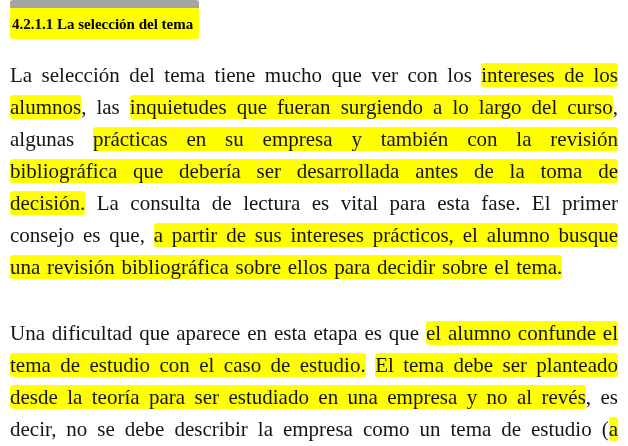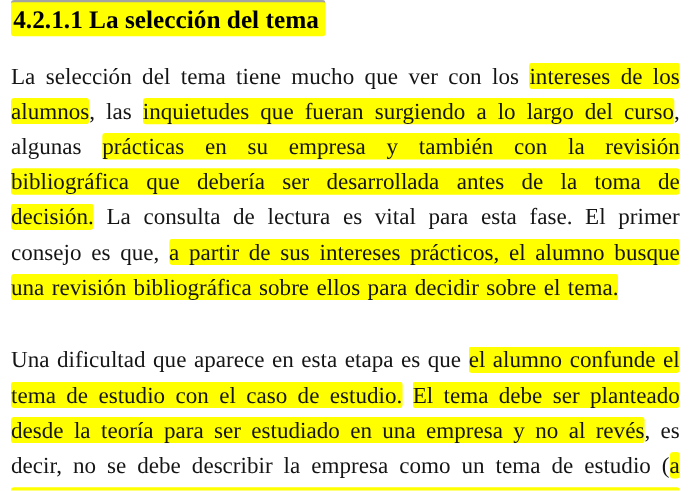--- a/index.html
+++ b/index.html
@@ -18,25 +18,25 @@
     box-sizing: border-box;
     width: 628px;
     height: 446px;
     padding: 0 10px;
   }
   .heading-row {
     margin: 0 0 20px 0;
   }
   .heading-text {
     display: inline-block;
-    font-size: 23px;
+    font-size: 15px;
     font-weight: bold;
     line-height: 20px;
     color: #000000;
-    border-top: 2px solid #a3a3a3;
+    border-top: 8px solid #a3a3a3;
     padding: 6px 6px 5px 2px;
     border-radius: 0 0 4px 4px;
   }
   .hl {
     background: var(--hl, #ffff00);
     border-radius: 3px;
     box-decoration-break: clone;
     -webkit-box-decoration-break: clone;
   }
   .doc-body p.para {

